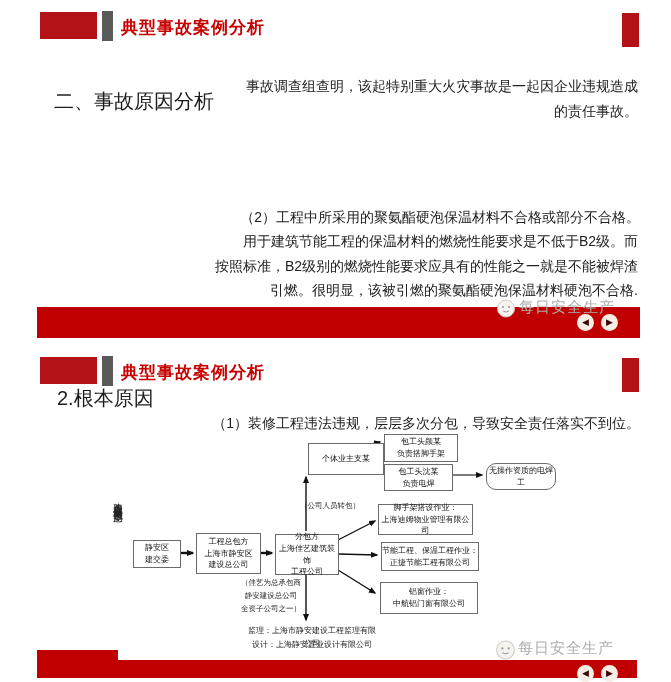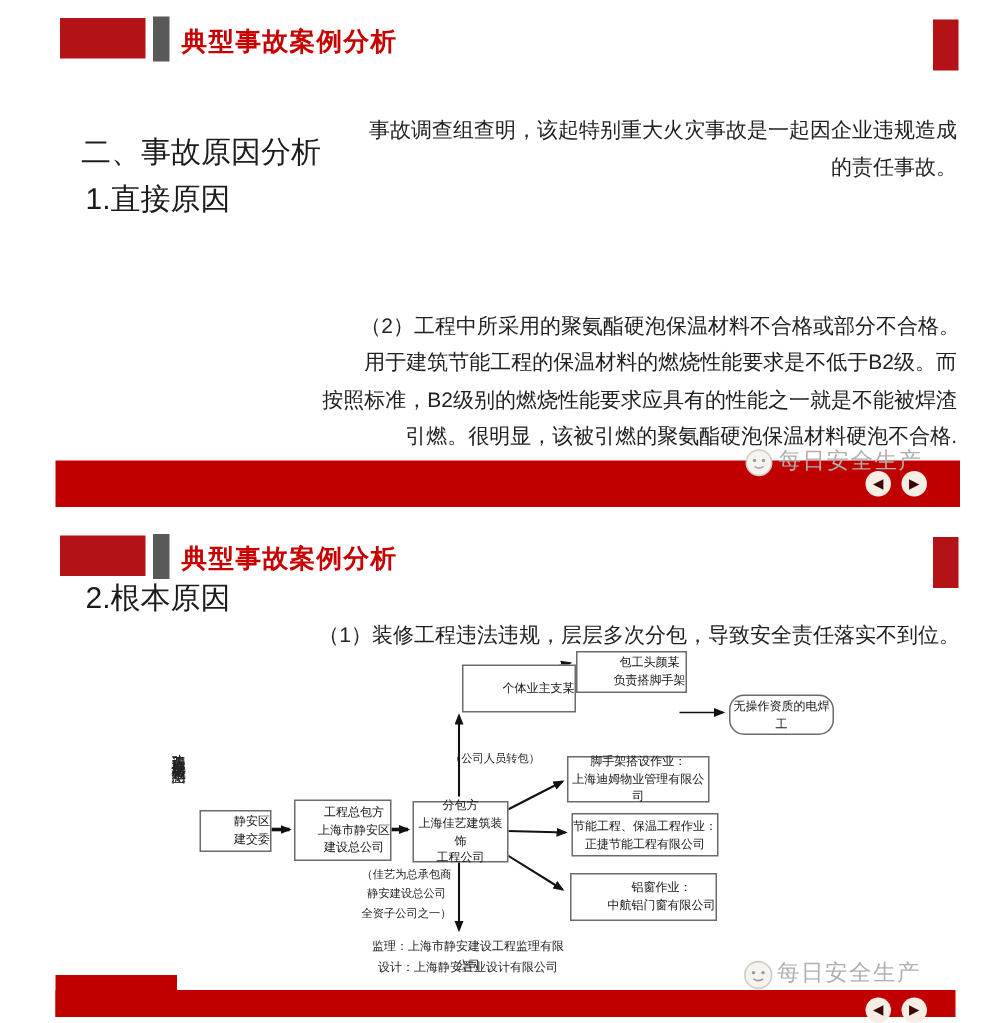--- a/index.html
+++ b/index.html
@@ -29,42 +29,41 @@
   .wm{position:absolute;z-index:3;color:#b0aeae;font-size:15px;letter-spacing:1px;white-space:nowrap;}
   .wm-logo{position:absolute;z-index:3;}
   .navbtn{position:absolute;z-index:4;width:17px;height:17px;border-radius:50%;
     background:#f6eee4;border:none;padding:0;display:flex;align-items:center;justify-content:center;
     font-size:9px;line-height:1;color:#3c0608;cursor:pointer;}
 
   
   .diagram{position:absolute;left:0;top:85px;width:671px;height:228px;}
   .arrows{position:absolute;left:0;top:0;width:671px;height:228px;pointer-events:none;}
   .dbox{position:absolute;border:1px solid #6b6b6b;background:#fff;
-    display:flex;align-items:center;justify-content:flex-end;text-align:center;
+    display:flex;align-items:center;justify-content:center;text-align:center;
     font-size:8px;line-height:1.45;color:#151515;}
   .dbox span{white-space:pre-line;}
   .dnote{position:absolute;font-size:7.5px;line-height:13px;color:#222;
     white-space:pre-line;text-align:center;}
   .vlabel{position:absolute;left:111px;top:65px;height:132px;
     writing-mode:vertical-rl;text-orientation:upright;
     font-size:9.5px;letter-spacing:1px;color:#222;white-space:nowrap;}
 </style>
 </head>
 <body>
 
 <div class="slide" id="slide1">
   <div class="hdr-red"></div>
   <div class="hdr-gray"></div>
   <div class="hdr-title">典型事故案例分析</div>
   <div class="hdr-corner"></div>
 
   <div class="txt h-big" style="left:54px;top:47px;margin-top:41px;">二、事故原因分析</div>
   <div class="txt body17" style="left:38px;top:74px;text-indent:60px;line-height:25px;">事故调查组查明，该起特别重大火灾事故是一起因企业违规造成
 的责任事故。</div>
-  <div class="txt h-big" style="left:57px;top:119px;">1.直接原因</div>
   <div class="txt body17" style="left:40px;top:204px;">（2）工程中所采用的聚氨酯硬泡保温材料不合格或部分不合格。</div>
   <div class="txt body17" style="left:38px;top:229px;text-indent:42px;line-height:24.5px;">用于建筑节能工程的保温材料的燃烧性能要求是不低于B2级。而
 按照标准，B2级别的燃烧性能要求应具有的性能之一就是不能被焊渣
 引燃。很明显，该被引燃的聚氨酯硬泡保温材料硬泡不合格.</div>
 
   <div class="foot-bar" style="left:37px;top:307px;width:603px;height:31px;"></div>
 
   <svg class="wm-logo" style="left:496px;top:299px;" width="20" height="19" viewBox="0 0 20 19">
     <circle cx="10" cy="9.5" r="8.5" fill="#f7f4f0" stroke="#cfcbc6" stroke-width="1"></circle>
     <circle cx="7" cy="8" r="1.1" fill="#9a9a9a"></circle>
@@ -122,20 +121,24 @@
 上海佳艺建筑装饰
 工程公司</span>
       </div>
     <div class="dbox" style="left:268px;top:13px;width:74px;height:30px;margin-left:40px;">
       <span>个体业主支某</span>
       </div>
     <div class="dbox" style="left:384px;top:4px;width:72px;height:26px;">
       <span>包工头颜某
 负责搭脚手架</span>
       </div>
+    <div class="dbox" style="left:384px;top:34px;width:67px;height:25px;">
+      <span>包工头沈某
+负责电焊</span>
+      </div>
     <div class="dbox" style="left:486px;top:33px;width:68px;height:25px;border-radius:10px;">
       <span>无操作资质的电焊工</span>
       </div>
     <div class="dbox" style="left:378px;top:74px;width:93px;height:29px;">
       <span>脚手架搭设作业：
 上海迪姆物业管理有限公司</span>
       </div>
     <div class="dbox" style="left:381px;top:112px;width:96px;height:27px;">
       <span>节能工程、保温工程作业：
 正捷节能工程有限公司</span>

